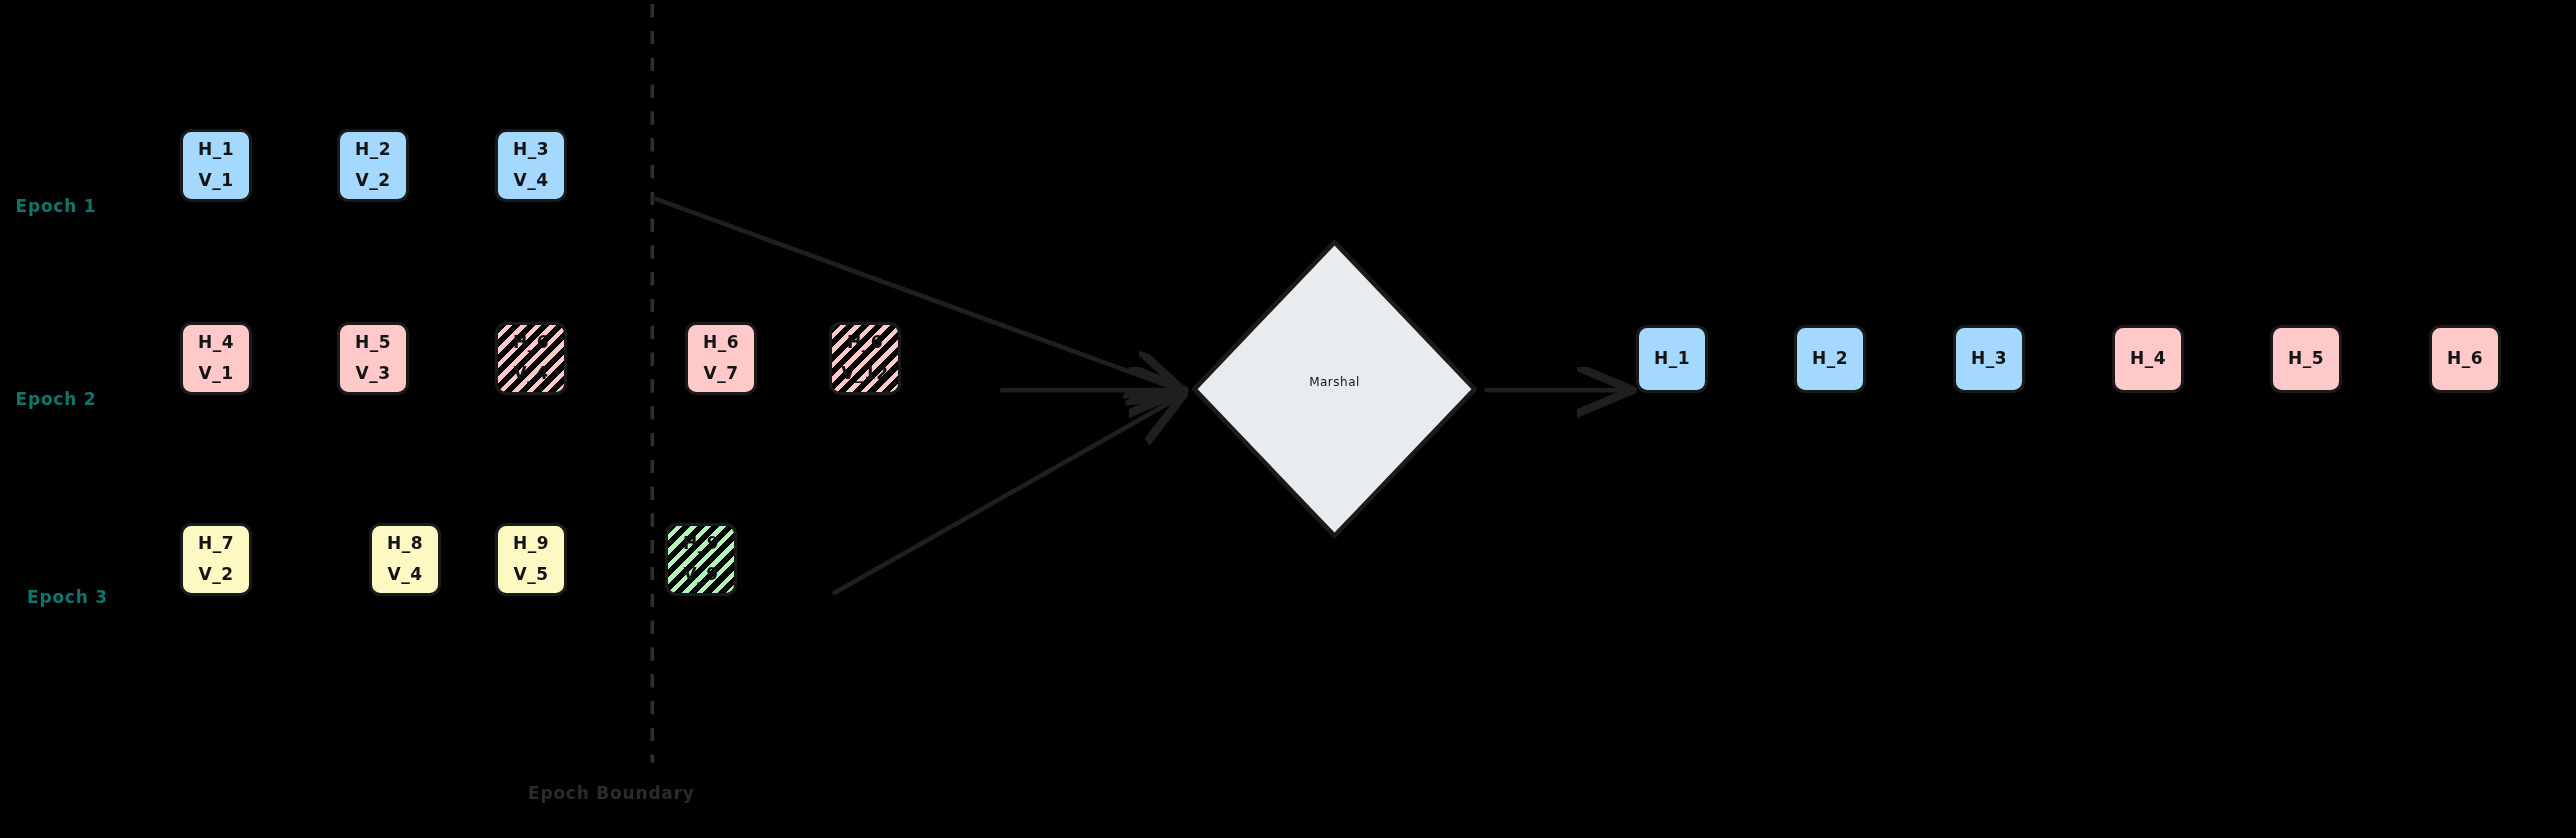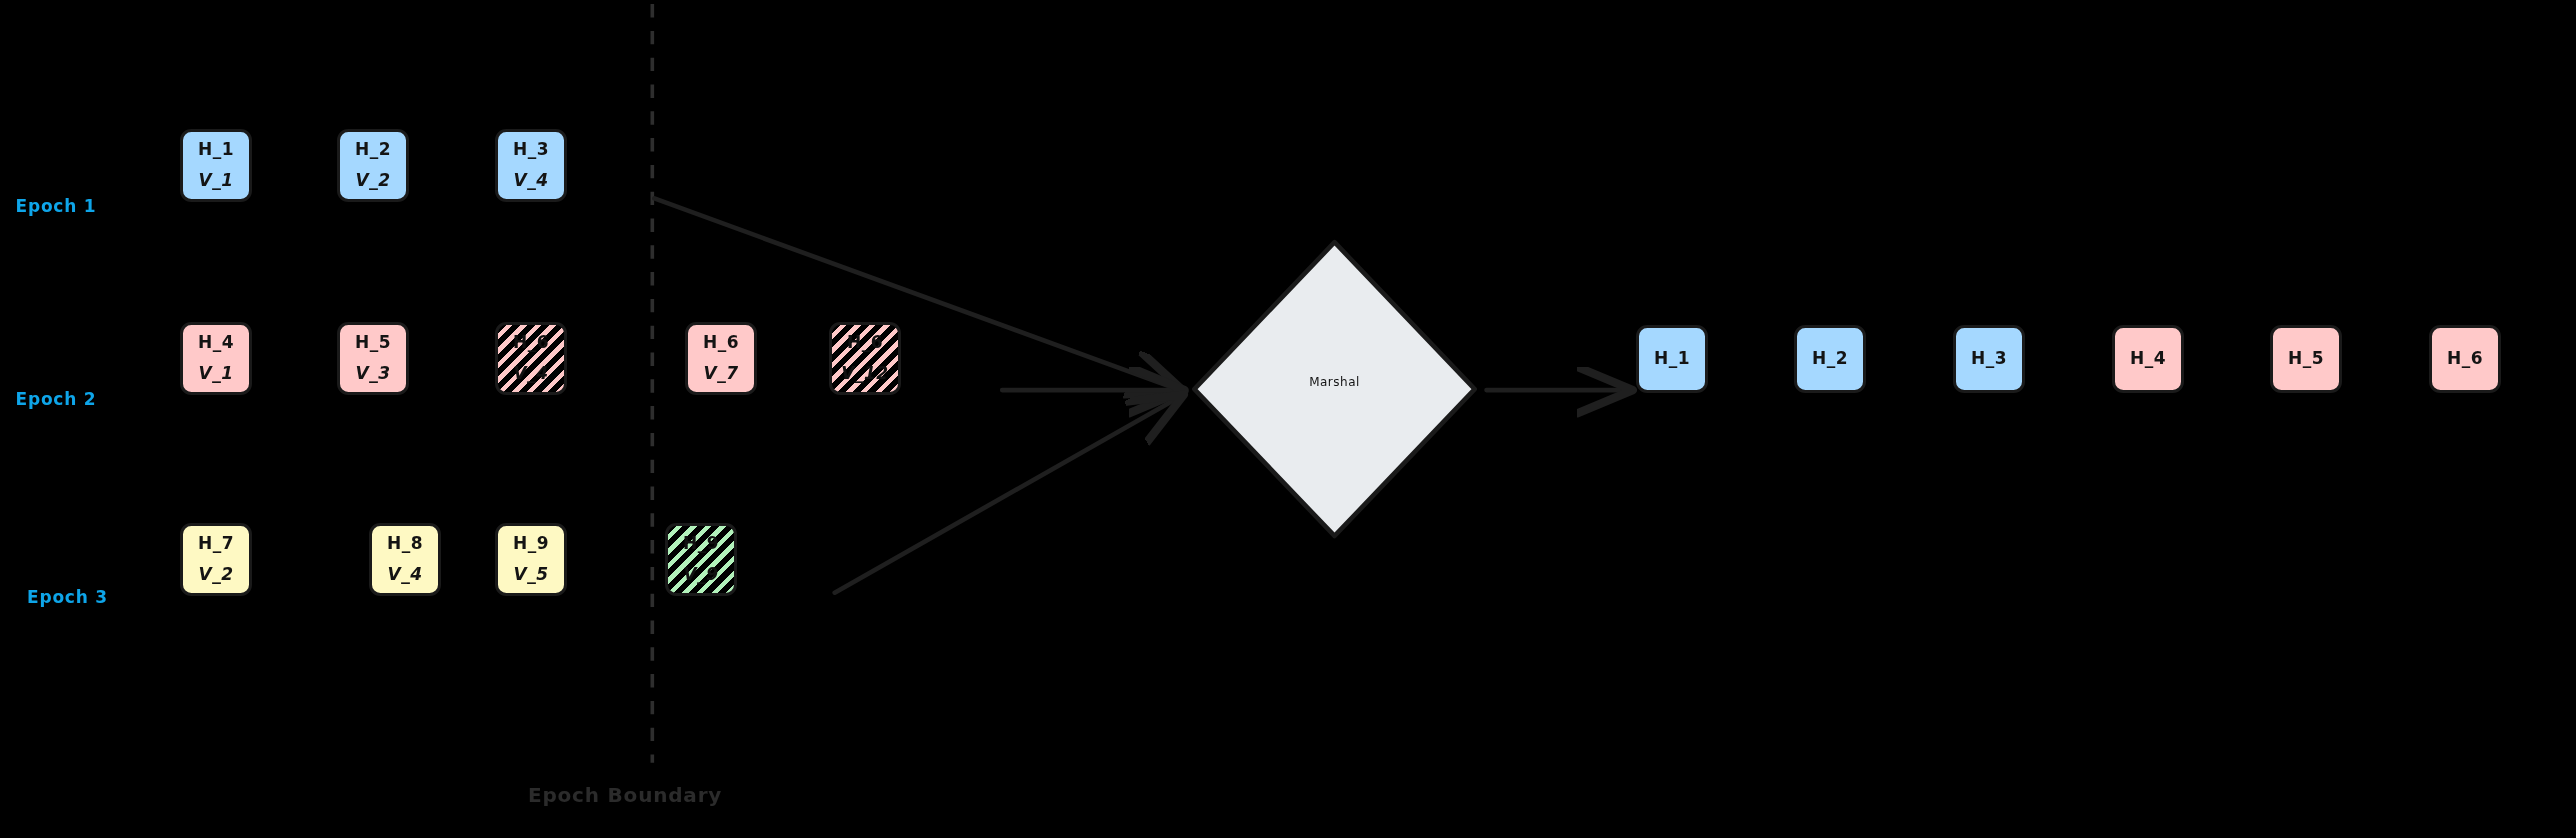--- a/index.html
+++ b/index.html
@@ -42,21 +42,20 @@
     letter-spacing: 0.5px;
     line-height: 1.05;
     overflow: hidden;
   }
   .node .line {
     display: block;
     white-space: nowrap;
   }
   .node .line + .line {
     margin-top: 13.4px;
-    font-style: italic;
   }
   .node.blue  { background: #a5d8ff; }
   .node.pink  { background: #ffc9c9; }
   .node.green { background: #fef9c3; }
 
   
   .node.hatch { color: #111; }
   .node.hatch.pink {
     background:
       repeating-linear-gradient(135deg,
@@ -68,31 +67,31 @@
     background:
       repeating-linear-gradient(135deg,
         rgba(178,242,187,0) 0px, rgba(178,242,187,0) 5.7px,
         #b2f2bb 5.7px, #b2f2bb 10.3px),
       #000;
   }
 
   
   .epoch-label {
     position: absolute;
-    color: #0ea5e9;
+    color: #0f766e;
     font-size: 17px;
     font-weight: 600;
     letter-spacing: 0.8px;
     white-space: nowrap;
     font-family: "DejaVu Sans", sans-serif;
   }
   .boundary-label {
     position: absolute;
     color: #2b2b2b;
-    font-size: 20px;
+    font-size: 17px;
     font-weight: 600;
     letter-spacing: 0.8px;
     white-space: nowrap;
     font-family: "DejaVu Sans", sans-serif;
   }
 
   
   .diamond-wrap {
     position: absolute;
     left: 1190px;

